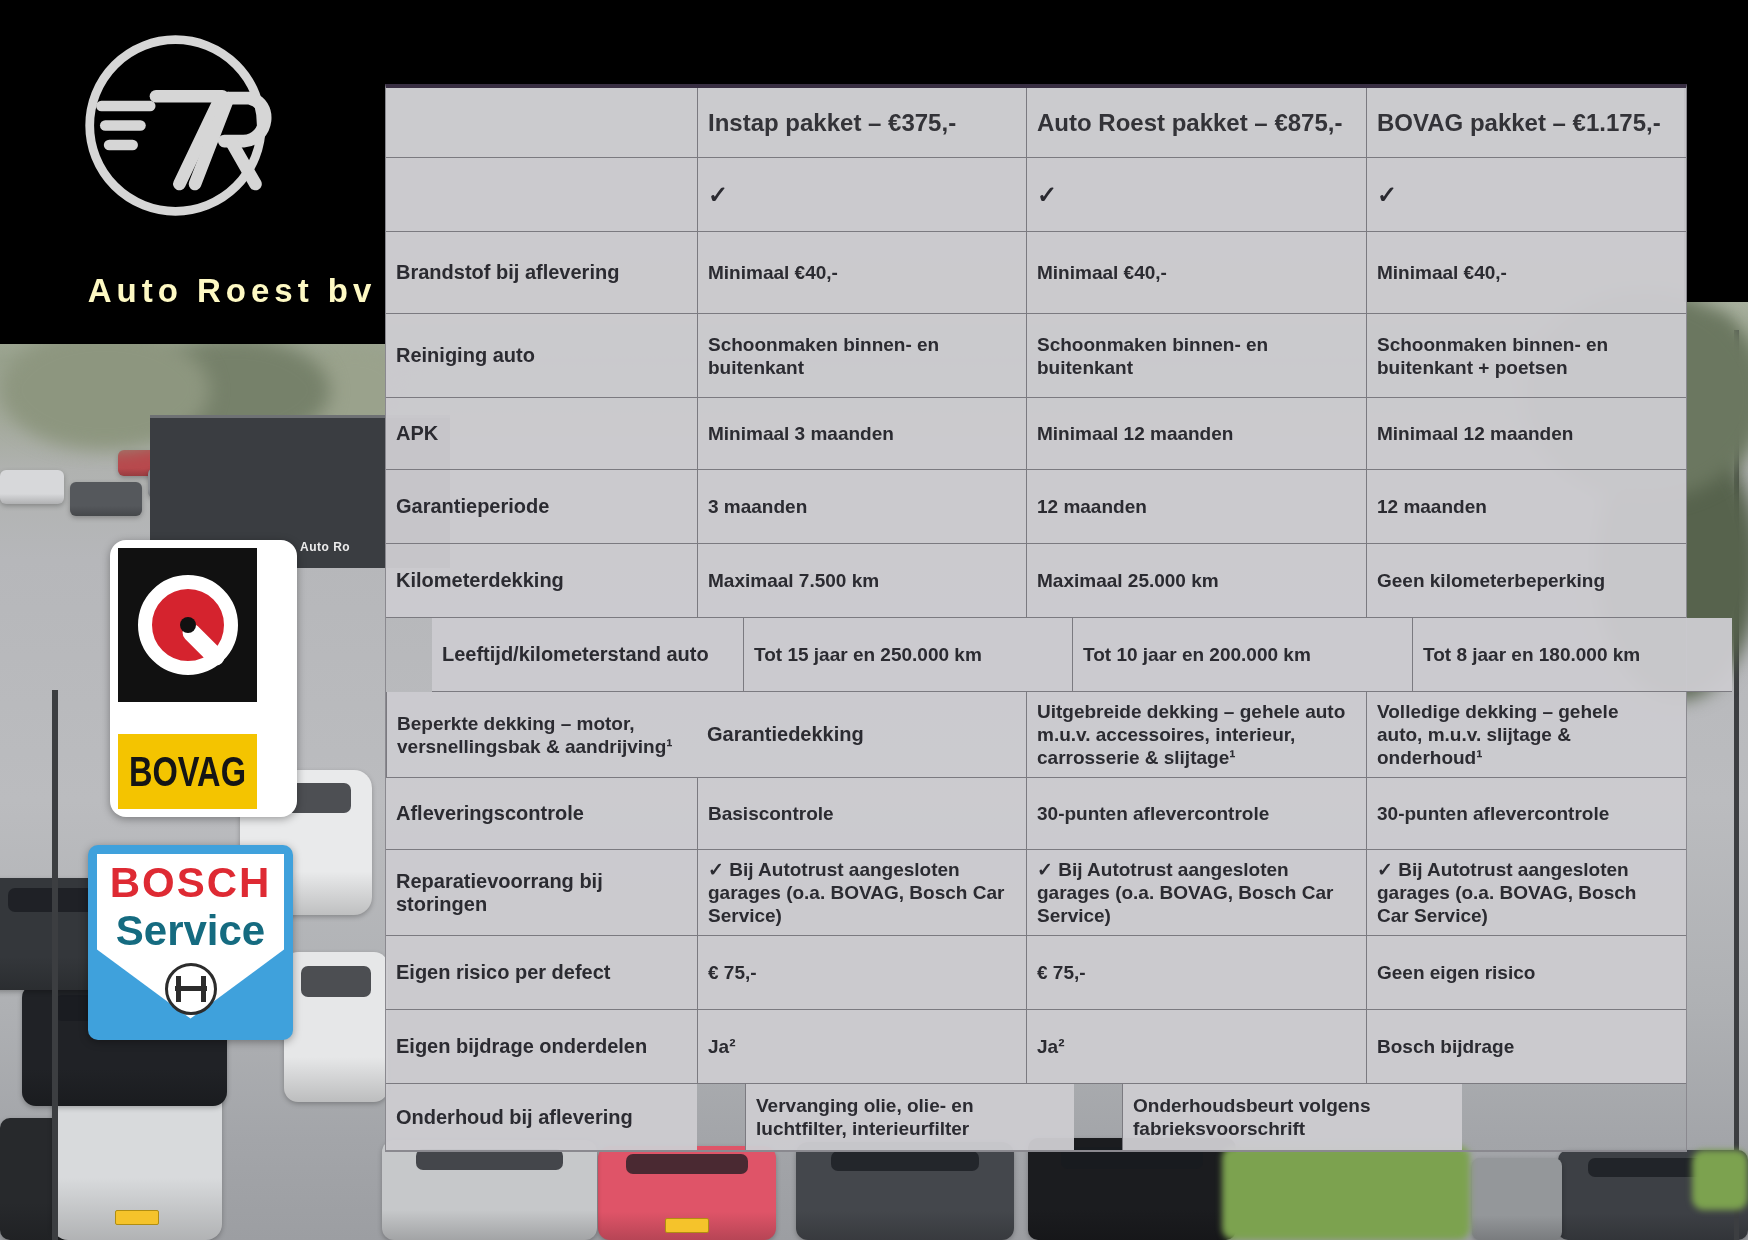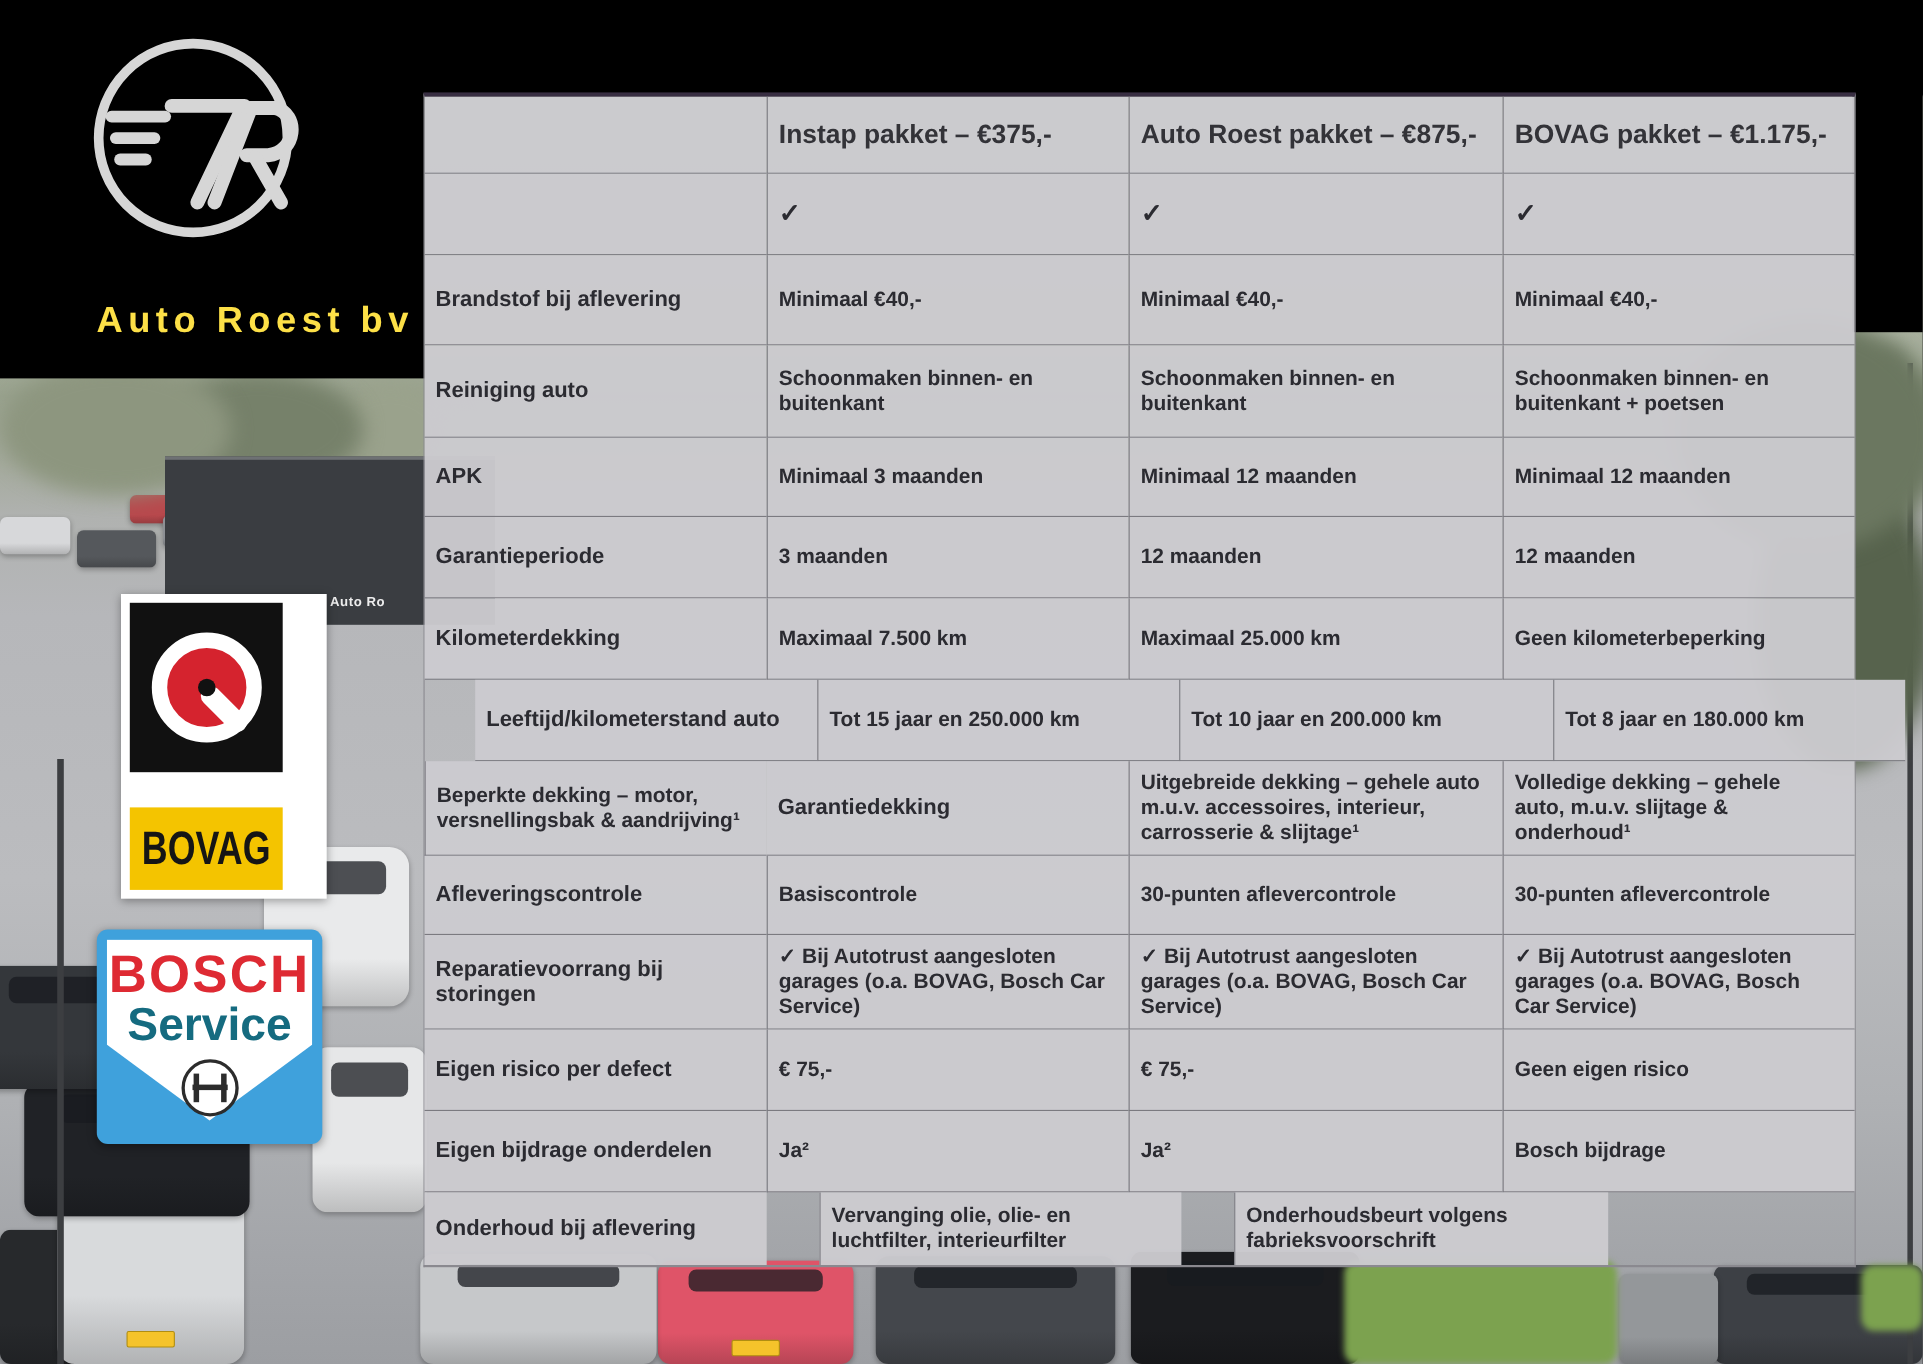--- a/index.html
+++ b/index.html
@@ -22,47 +22,47 @@
       border:1px solid #b08d12;}
   .pole{position:absolute;background:#3c3e41;}
   .grass{position:absolute;background:#7ca24f;filter:blur(3px);border-radius:12px;}
   
   .band-top{position:absolute;left:0;top:0;width:100%;height:86px;background:#000;}
   .panel-left{position:absolute;left:0;top:0;width:386px;height:344px;background:#000;}
   .panel-right{position:absolute;left:1684px;top:0;width:64px;height:302px;background:#000;}
   
   .ar-logo{position:absolute;left:78px;top:28px;width:195px;height:195px;}
   .ar-name{position:absolute;left:0;top:272px;width:464px;text-align:center;
-      color:#fde047;font-size:33px;font-weight:bold;letter-spacing:5px;white-space:nowrap;}
+      color:#fef9c3;font-size:33px;font-weight:bold;letter-spacing:5px;white-space:nowrap;}
   
   .rdw{position:absolute;left:52px;top:350px;width:260px;height:135px;}
   .rdw svg{position:absolute;left:0;top:0;}
   .rdw-text{position:absolute;left:112px;top:12px;font-family:"Liberation Serif",serif;
       font-weight:bold;font-size:52px;color:#20262e;letter-spacing:1px;}
   
   .bovag{position:absolute;left:110px;top:540px;width:155px;height:245px;background:#fff;
-      padding:16px;box-shadow:0 2px 8px rgba(0,0,0,.35);}
+      padding:16px;box-shadow:0 2px 8px rgba(0,0,0,.35);border-radius:16px;}
   .bovag .black{position:absolute;left:8px;top:8px;width:139px;height:154px;background:#111;}
   .bovag .ring{position:absolute;left:50%;top:50%;transform:translate(-50%,-50%);
       width:72px;height:72px;border:14px solid #fff;border-radius:50%;background:#d5232e;}
   .bovag .dot{position:absolute;left:50%;top:50%;transform:translate(-50%,-50%);
       width:16px;height:16px;background:#111;border-radius:50%;}
   .bovag .wrench{position:absolute;left:calc(50% - 9px);top:50%;width:18px;height:52px;
       background:#fff;border-radius:9px;transform:rotate(-45deg);transform-origin:50% 4px;}
   .bovag .yellow{position:absolute;left:8px;bottom:8px;width:139px;height:75px;
       background:#f4c400;display:flex;align-items:center;justify-content:center;}
   .bovag .word{font-size:37px;font-weight:bold;color:#151515;transform:scaleX(.88) scaleY(1.15);
       letter-spacing:0px;}
   
   .bosch{position:absolute;left:88px;top:845px;width:205px;height:195px;background:#3fa1dc;
       border-radius:10px;box-shadow:0 2px 8px rgba(0,0,0,.35);}
   .bosch .shield{position:absolute;left:9px;top:9px;width:187px;height:177px;background:#fff;
       clip-path:polygon(0 0,100% 0,100% 54%,50% 93%,0 54%);}
   .bosch .t1{position:absolute;left:0;top:14px;width:100%;text-align:center;
-      font-size:48px;font-weight:bold;color:#de2a33;letter-spacing:2px;}
+      font-size:42px;font-weight:bold;color:#de2a33;letter-spacing:2px;}
   .bosch .t2{position:absolute;left:0;top:62px;width:100%;text-align:center;
       font-size:42px;font-weight:bold;color:#156b80;}
   .bosch .arm{position:absolute;left:50%;top:118px;transform:translateX(-50%);
       width:46px;height:46px;border:3px solid #2c2c2c;border-radius:50%;background:#fff;}
   .bosch .arm i{position:absolute;background:#2c2c2c;}
   .bosch .arm .v1{left:8px;top:10px;width:5px;height:26px;}
   .bosch .arm .v2{right:8px;top:10px;width:5px;height:26px;}
   .bosch .arm .h1{left:7px;top:20px;width:32px;height:5px;}
   
   .pkg-table{position:absolute;left:385px;top:84px;width:1300px;

